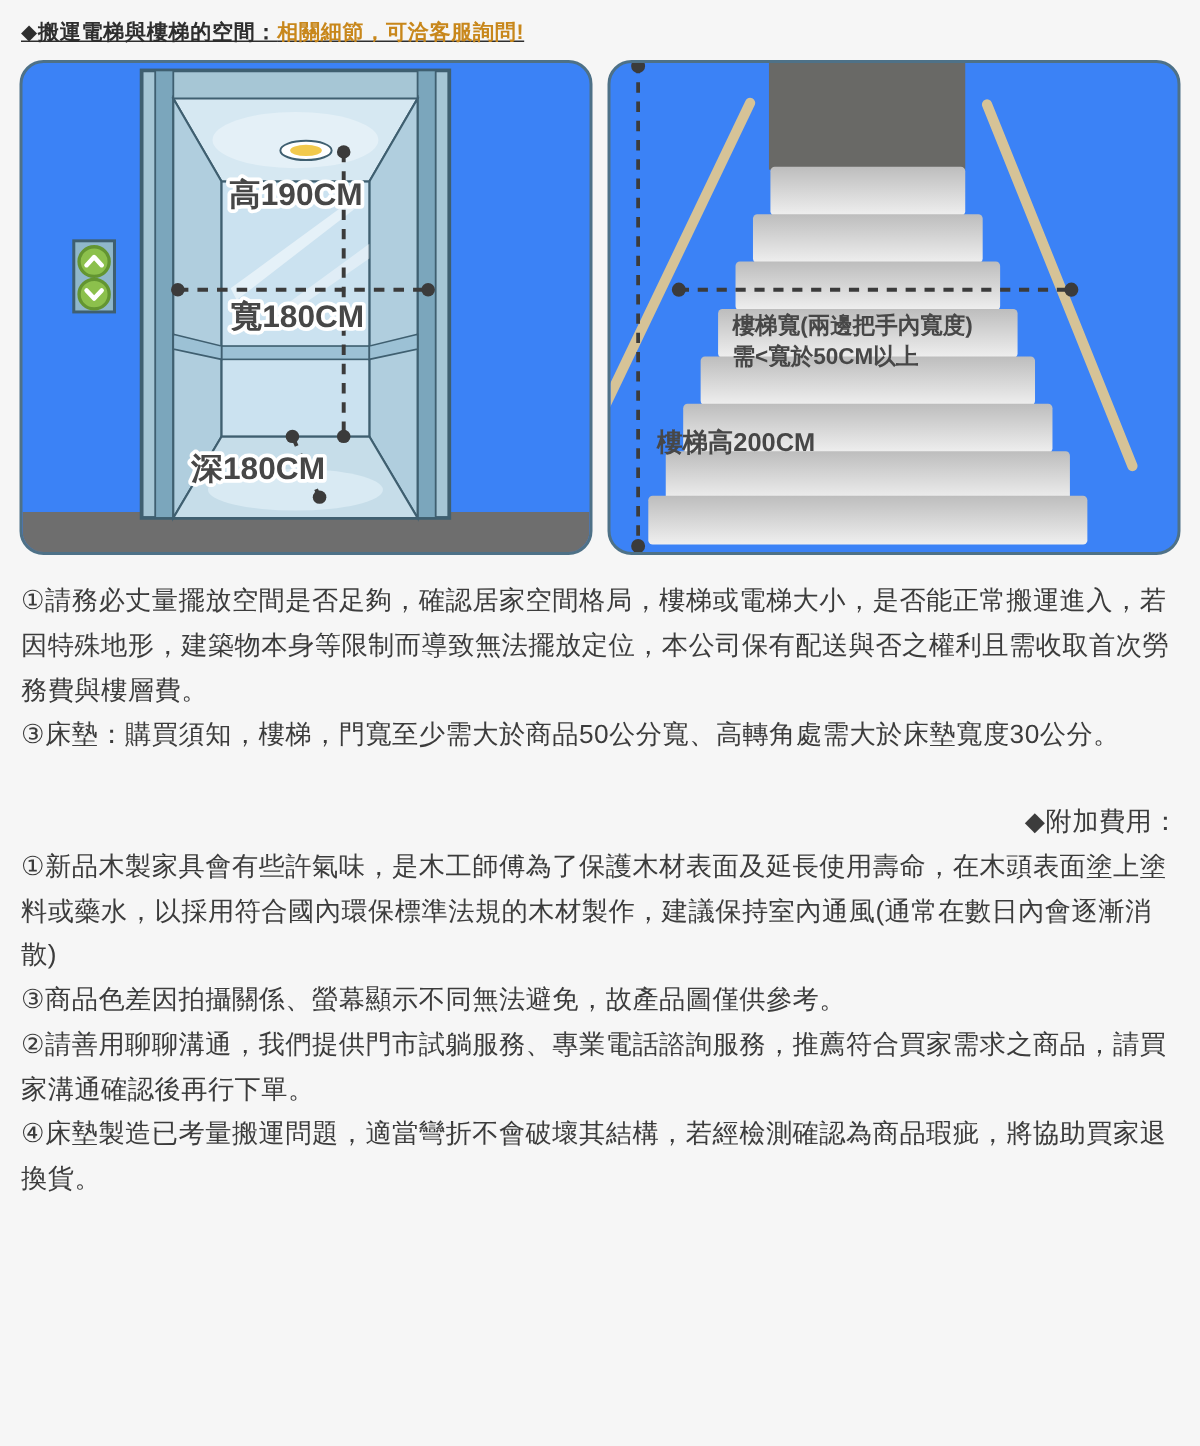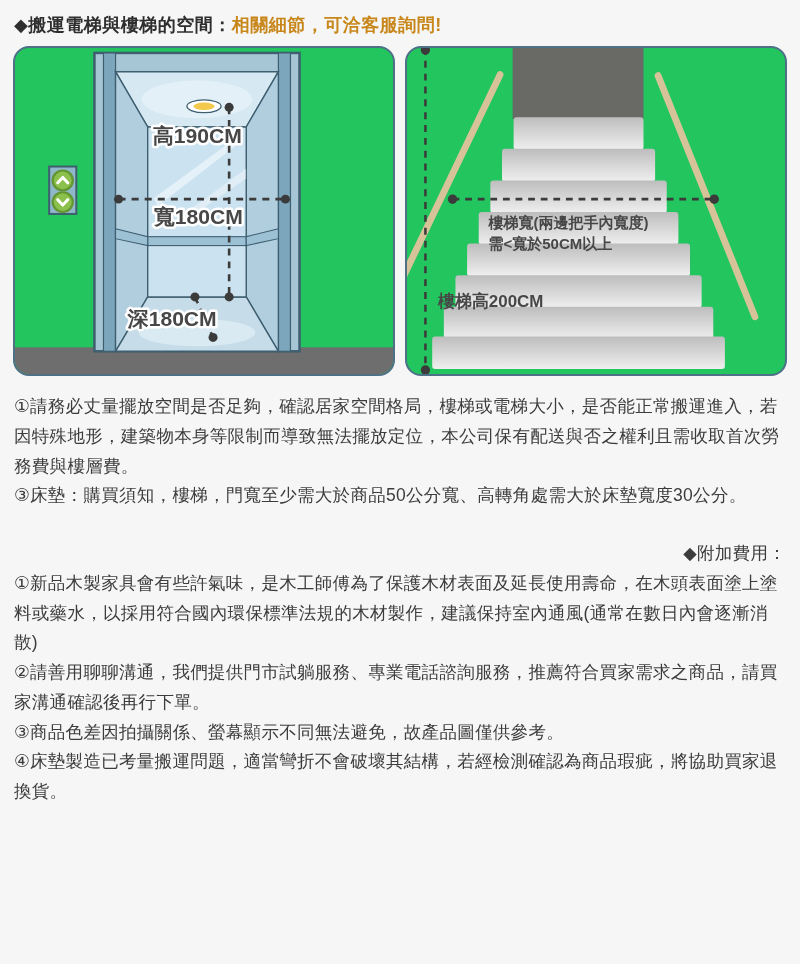--- a/index.html
+++ b/index.html
@@ -7,37 +7,38 @@
   body {
     width: 800px;
     background: #f6f6f6;
     font-family: "Liberation Sans", "DejaVu Sans", sans-serif;
   }
   .page { width: 800px; min-height: 964px; overflow: hidden; }
 
   .title {
     margin: 0;
     padding: 13px 14px 9px 14px;
-    font-size: 18px;
+    font-size: 14px;
     font-weight: bold;
     color: #2e2e2e;
     letter-spacing: 0.5px;
+    text-decoration: underline;
   }
   .title .hl { color: #c8871b; }
 
   .cards {
     display: flex;
     gap: 10px;
     padding: 0 13px;
   }
   .card {
     position: relative;
     flex: 1;
     height: 330px;
-    background: #22c55e;
+    background: #3b82f6;
     border: 2px solid #4e7187;
     border-radius: 16px;
     overflow: hidden;
   }
   .card svg { display: block; width: 100%; height: 100%; }
 
   .diagram-label {
     font-family: "Liberation Sans", "DejaVu Sans", sans-serif;
     font-weight: bold;
     fill: #474747;
@@ -175,19 +176,19 @@
     </div>
   </div>
 
   <div class="notes">
     <p>①請務必丈量擺放空間是否足夠，確認居家空間格局，樓梯或電梯大小，是否能正常搬運進入，若因特殊地形，建築物本身等限制而導致無法擺放定位，本公司保有配送與否之權利且需收取首次勞務費與樓層費。</p>
     <p>③床墊：購買須知，樓梯，門寬至少需大於商品50公分寬、高轉角處需大於床墊寬度30公分。</p>
 
     <p class="gap">◆附加費用：</p>
 
     <p>①新品木製家具會有些許氣味，是木工師傅為了保護木材表面及延長使用壽命，在木頭表面塗上塗料或藥水，以採用符合國內環保標準法規的木材製作，建議保持室內通風(通常在數日內會逐漸消散)</p>
+    <p>③商品色差因拍攝關係、螢幕顯示不同無法避免，故產品圖僅供參考。</p>
     <p>②請善用聊聊溝通，我們提供門市試躺服務、專業電話諮詢服務，推薦符合買家需求之商品，請買家溝通確認後再行下單。</p>
-    <p>③商品色差因拍攝關係、螢幕顯示不同無法避免，故產品圖僅供參考。</p>
     <p>④床墊製造已考量搬運問題，適當彎折不會破壞其結構，若經檢測確認為商品瑕疵，將協助買家退換貨。</p>
 
   </div>
 
 </div>
 
 </body></html>

